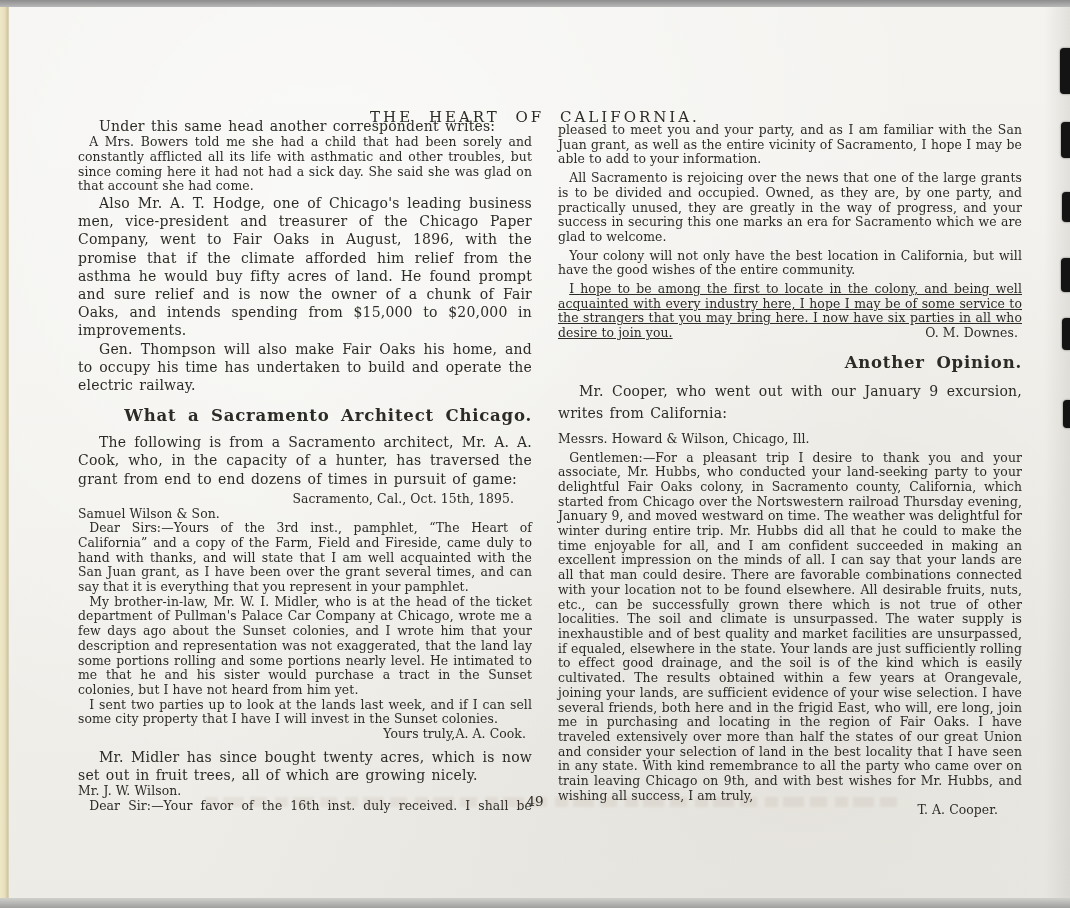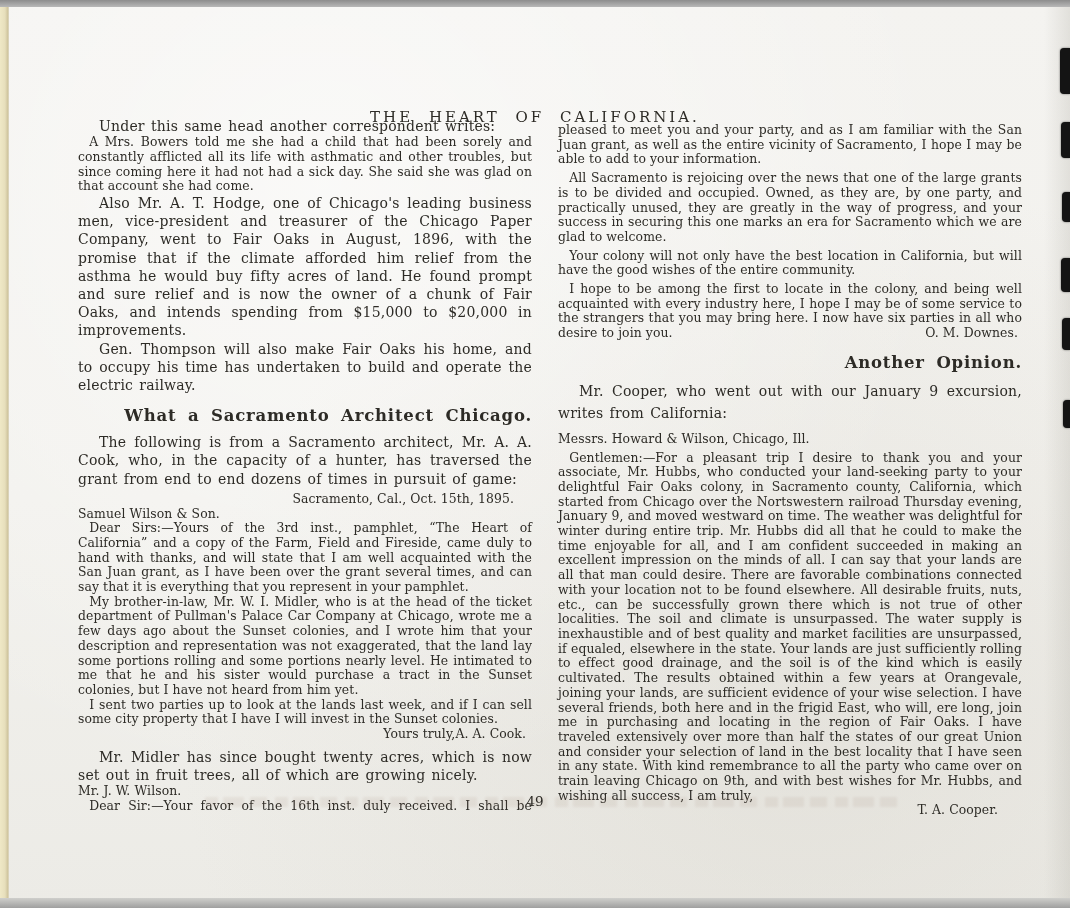--- a/index.html
+++ b/index.html
@@ -39,21 +39,21 @@
   .ind-sm { text-indent:.9em; }
   .gap4 { margin-top:4px; }
   .gap6 { margin-top:6px; }
   .gap8 { margin-top:8px; }
 
   .head { font-weight:700; font-size:16.5px; text-align:right;
           letter-spacing:.8px; word-spacing:5px; margin:12px 0 8px; }
 
   .dateline  { text-align:right; padding-right:18px; text-indent:0; }
   .sigline   { display:flex; justify-content:flex-end; padding-right:6px; }
-  .rel       { position:relative; }
+  .rel       { position:relative;text-decoration:underline; }
   .sig-br    { position:absolute; right:4px; bottom:0; }
   .sig-right { text-align:right; padding-right:24px; }
   .lead-wide { line-height:22px; }
   .justify-last { text-align-last:justify; }
 
   .page-number { position:absolute; top:793px; left:0; width:100%;
     text-align:center; font-size:13.5px; z-index:2; }
   .ghost { position:absolute; top:797px; left:205px; width:700px; height:10px;
     opacity:.10; filter:blur(1.2px); z-index:1;
     background:repeating-linear-gradient(90deg,

